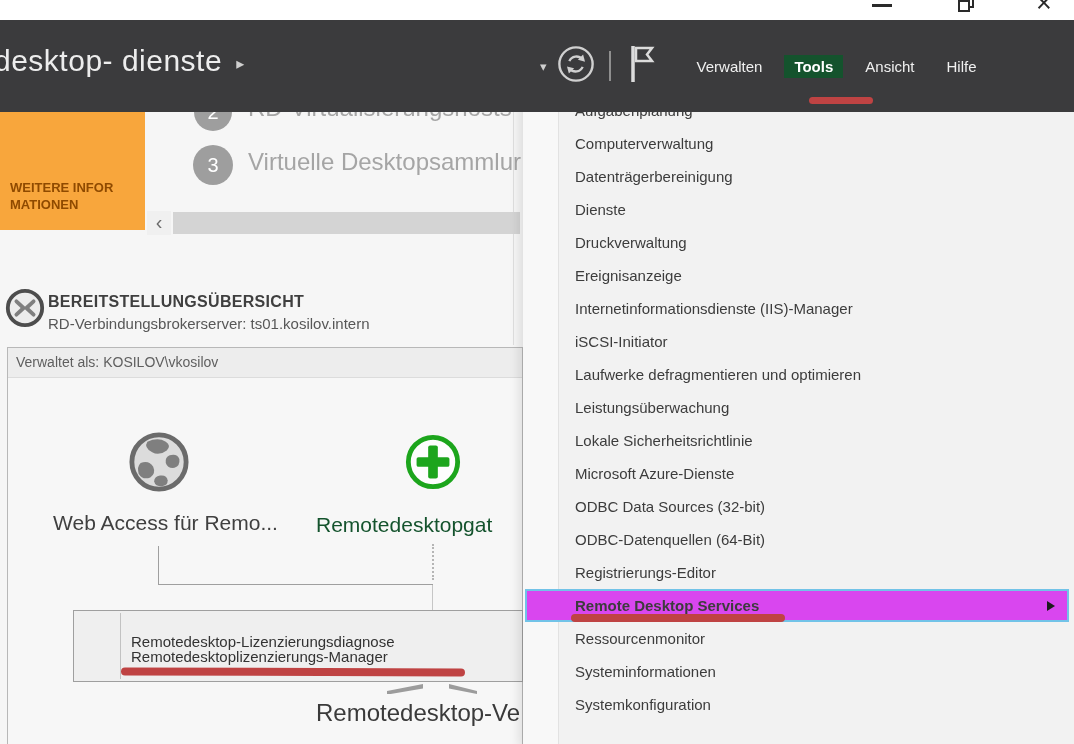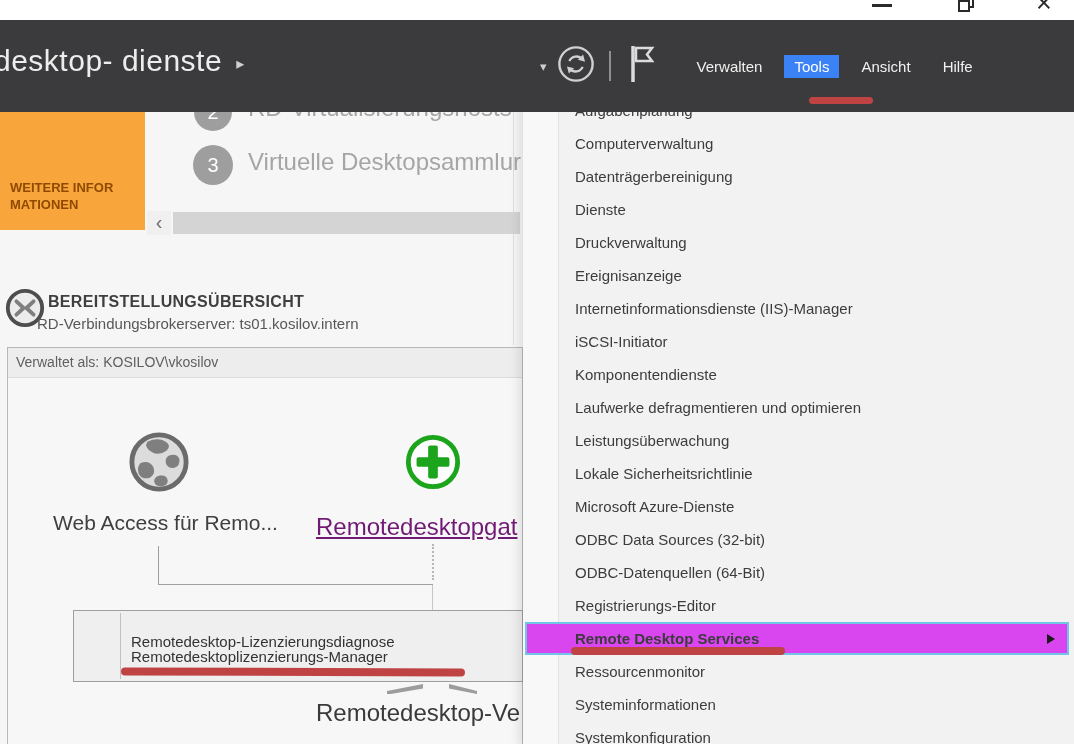--- a/index.html
+++ b/index.html
@@ -19,49 +19,49 @@
   .appbar { position:absolute; left:0; top:20px; width:1074px; height:92px; background:#3b3b3d; z-index:12; }
   .breadcrumb { position:absolute; left:-6px; top:24px; display:flex; align-items:center; color:#ededed; font-size:30px; font-weight:300; letter-spacing:.5px; white-space:nowrap; }
   .crumb-sep { font-size:16px; color:#cfcfcf; margin:4px 14px 0 14px; }
   .appbar-right { position:absolute; left:540px; top:0; height:100%; display:flex; align-items:center; }
   .caret { color:#cfcfcf; font-size:13px; margin-right:10px; }
   .refresh { margin-right:14px; cursor:default; }
   .vsep { width:2px; height:30px; background:#8f8f8f; margin-right:18px; }
   .flag { margin-right:32px; }
   .menubar { display:flex; align-items:flex-start; }
   .menubar-item { color:#f0f0f0; font-size:15px; padding:3px 10px; margin-right:12px; white-space:nowrap; }
-  .menubar-item.active { background:#3b82f6; color:#fff; }
+  .menubar-item.active { background:#14532d; color:#fff;font-weight:bold; }
 
   
   .content { position:absolute; left:0; top:112px; width:1074px; height:632px; background:#f6f6f6; z-index:1; }
   .pane-sep { position:absolute; left:513px; top:0; width:1px; height:233px; background:#dedede; }
 
   .info-tile { position:absolute; left:0; top:0; width:145px; height:118px; background:#f8a63c; }
   .info-tile .tl { position:absolute; left:10px; top:48px; width:110px; font-size:13px; font-weight:600; color:#8f4a00; line-height:1.3; word-break:break-all;margin-top:20px; }
 
   .step-circle { position:absolute; border-radius:50%; background:#9e9e9e; color:#fff; display:flex; align-items:center; justify-content:center; font-size:20px; }
   .step-label { position:absolute; font-size:24px; color:#a5a5a5; white-space:nowrap; }
   .c2 { left:194px; top:-19px; width:38px; height:38px; }
   .l2 { left:248px; top:-18px; }
   .c3 { left:193px; top:33px; width:40px; height:40px; }
   .l3 { left:248px; top:36px; }
 
   .hscroll-btn { position:absolute; left:147px; top:99px; width:24px; height:24px; color:#6a6a6a; font-size:20px; line-height:22px; text-align:center; background:#f0f0f0; }
   .hscroll-track { position:absolute; left:173px; top:100px; width:347px; height:22px; background:#d4d4d4; }
 
   .ov-icon { position:absolute; left:4px; top:175px; }
   .ov-title { position:absolute; left:48px; top:181px; font-size:16px; font-weight:700; color:#3f3f3f; letter-spacing:.3px; }
-  .ov-sub { position:absolute; left:37px; top:203px; font-size:15px; color:#575757; }
+  .ov-sub { position:absolute; left:48px; top:203px; font-size:15px; color:#575757; }
 
   .panel { position:absolute; left:7px; top:235px; width:516px; height:400px; background:#f7f7f7; border:1px solid #b8b8b8; }
   .managed { height:30px; background:#ededed; border-bottom:1px solid #dcdcdc; font-size:14px; color:#5f5f5f; line-height:29px; padding-left:8px; }
   .node-globe { position:absolute; left:120px; top:83px; }
   .node-plus { position:absolute; left:396px; top:85px; }
   .lbl-web { position:absolute; left:0; top:163px; width:315px; text-align:center; font-size:21px; color:#404040; white-space:nowrap; }
-  .lbl-gw  { position:absolute; left:308px; top:165px; font-size:24px; color:#701a75; white-space:nowrap;text-decoration:underline; }
+  .lbl-gw  { position:absolute; left:308px; top:165px; font-size:21px; color:#14532d; white-space:nowrap; }
   .lbl-broker { position:absolute; left:308px; top:351px; font-size:24px; color:#3a3a3a; white-space:nowrap; }
   .conn-v1 { position:absolute; left:150px; top:198px; width:1px; height:38px; background:#9f9f9f; }
   .conn-vd { position:absolute; left:424px; top:196px; width:0; height:36px; border-left:2px dotted #b5b5b5; }
   .conn-h  { position:absolute; left:150px; top:236px; width:275px; height:1px; background:#9f9f9f; }
   .conn-v2 { position:absolute; left:424px; top:237px; width:1px; height:26px; background:#c6c6c6; }
   .icon-bit-l { position:absolute; left:379px; top:336px; width:36px; height:10px; background:#9c9c9c; clip-path:polygon(0 70%, 100% 0, 100% 45%, 10% 100%, 0 100%); }
   .icon-bit-r { position:absolute; left:441px; top:336px; width:28px; height:10px; background:#9c9c9c; clip-path:polygon(0 0, 100% 70%, 100% 100%, 0 45%); }
 
   
   .rds-popup { position:absolute; left:73px; top:610px; width:450px; height:72px; background:#efefef; border:1px solid #9f9f9f; z-index:4; }
@@ -226,24 +226,20 @@
         </div>
         <div class="menu-item">
           <span>Internetinformationsdienste (IIS)-Manager</span>
 
         </div>
         <div class="menu-item">
           <span>iSCSI-Initiator</span>
 
         </div>
         <div class="menu-item">
-          <span>Komponentendienste</span>
-
-        </div>
-        <div class="menu-item">
           <span>Laufwerke defragmentieren und optimieren</span>
 
         </div>
         <div class="menu-item">
           <span>Leistungsüberwachung</span>
 
         </div>
         <div class="menu-item">
           <span>Lokale Sicherheitsrichtlinie</span>
 

